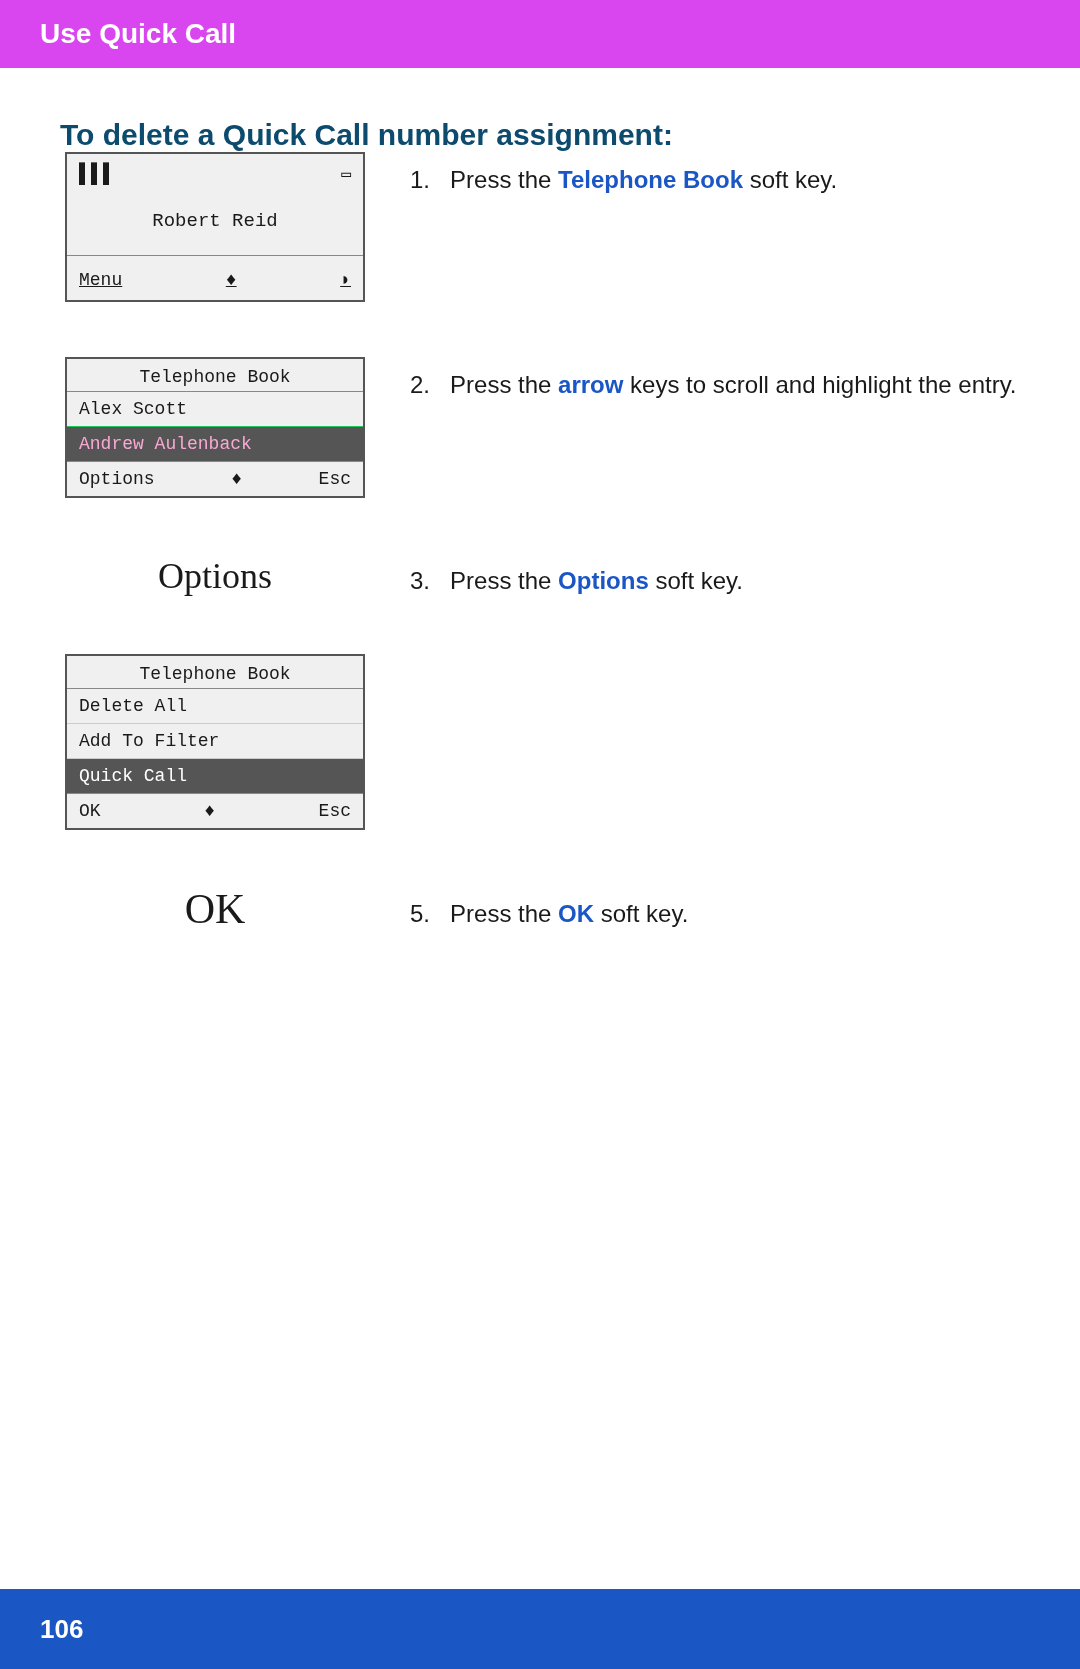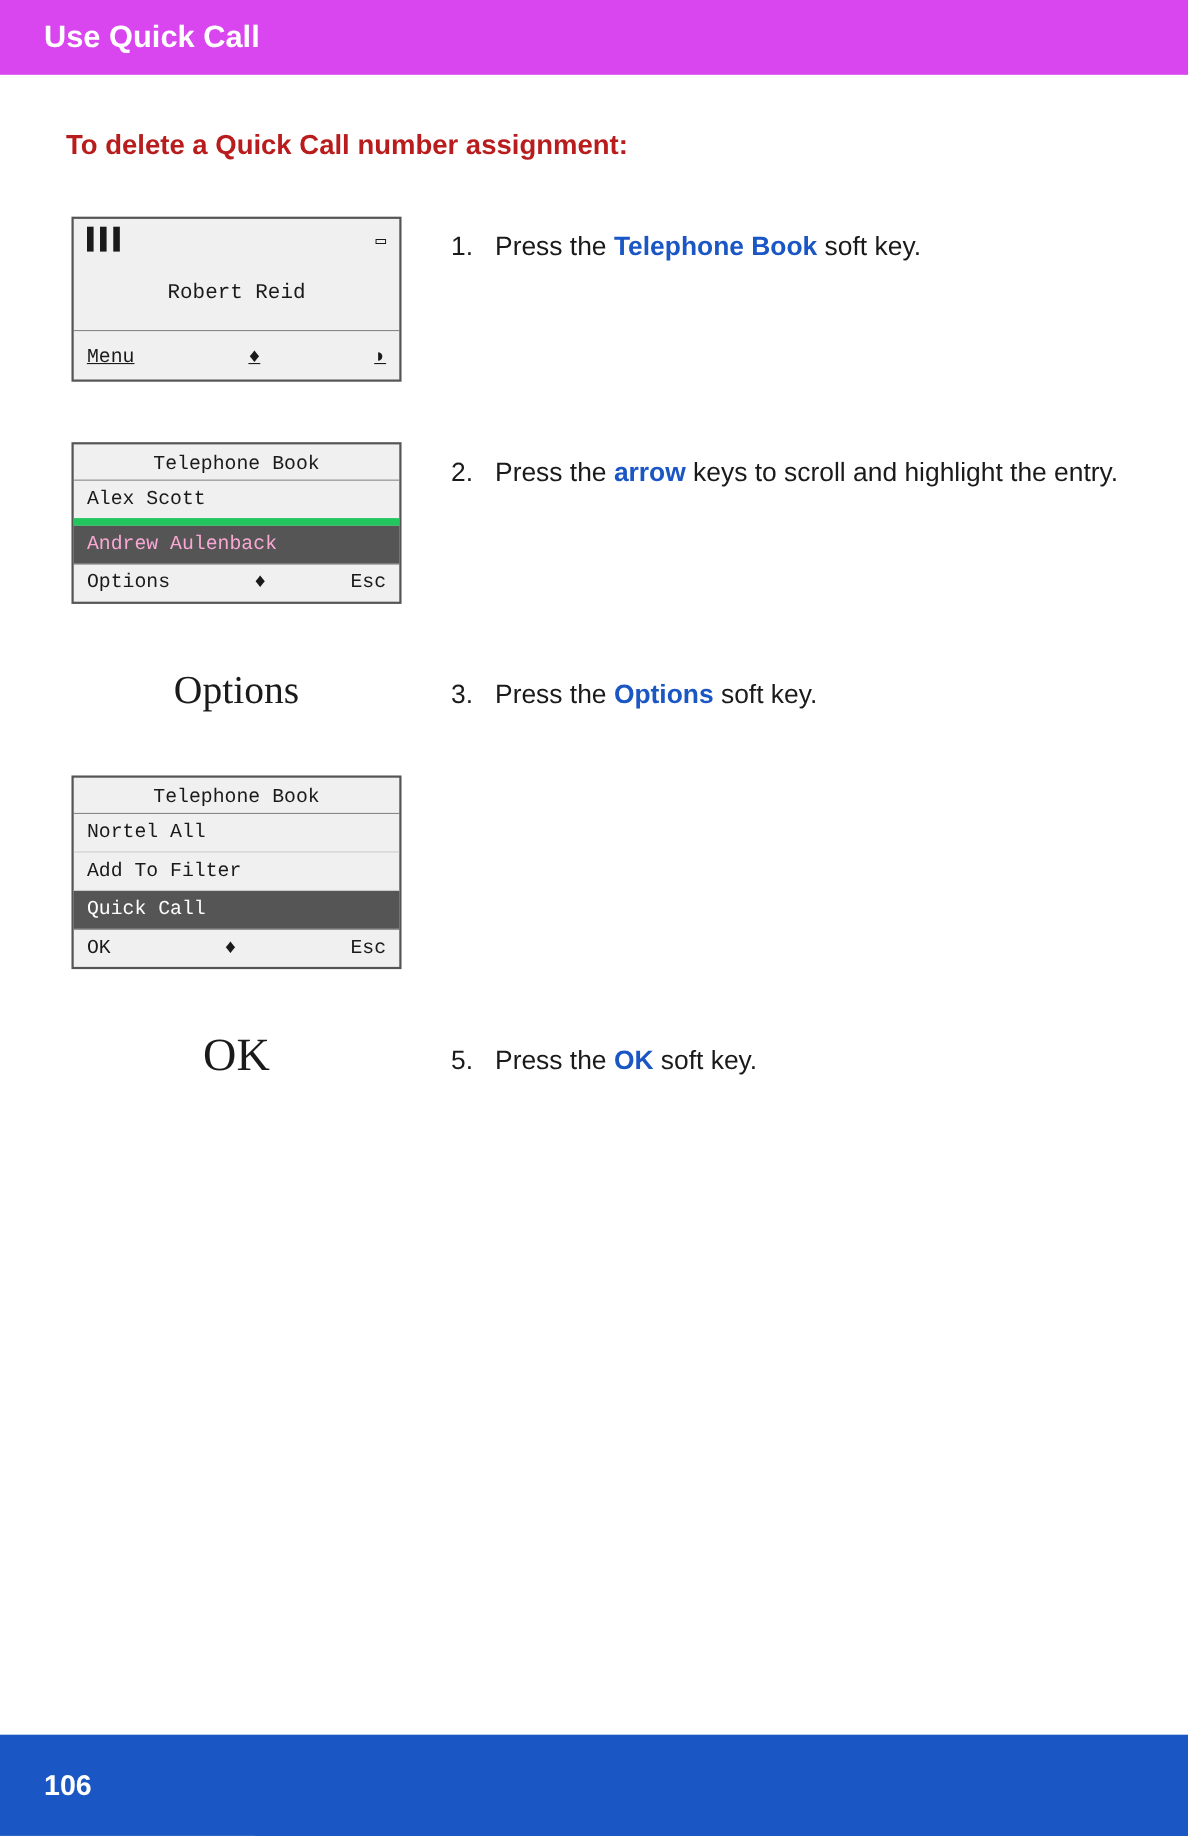--- a/index.html
+++ b/index.html
@@ -24,24 +24,23 @@
       font-weight: bold;
     }
 
     
     .content {
       padding: 50px 60px 80px 60px;
     }
 
     
     .section-title {
-      font-size: 25px;
+      font-size: 30px;
       font-weight: bold;
-      color: #b91c1c;
-      margin-bottom: 50px;
+      color: #0c4a6e;
     }
 
     
     .step-row {
       display: flex;
       align-items: flex-start;
       margin-bottom: 55px;
       gap: 40px;
     }
 
@@ -134,21 +133,21 @@
     .screen2-title {
       text-align: center;
       padding: 8px 12px 4px 12px;
       font-size: 18px;
       font-weight: normal;
       border-bottom: 1px solid #888;
     }
     .screen2-item {
       padding: 7px 12px;
       font-size: 18px;
-      border-bottom: 7px solid #22c55e;
+      border-bottom: 1px solid #22c55e;
     }
     .screen2-item.highlighted {
       background: #555;
       color: #f9a8d4;
       border-bottom: 1px solid #888;
     }
     .screen2-bottom {
       display: flex;
       justify-content: space-between;
       align-items: center;
@@ -205,21 +204,21 @@
     .screen3-bottom span {
       font-size: 18px;
     }
 
     
     .footer {
       position: absolute;
       bottom: 0;
       left: 0;
       width: 100%;
-      height: 92px;
+      height: 80px;
       background: #1a56c4;
       display: flex;
       align-items: center;
       padding: 0 40px;
     }
     .footer-page {
       color: #ffffff;
       font-size: 26px;
       font-weight: bold;
     }
@@ -294,21 +293,21 @@
         <span>Press the </span><span class="blue-link-bold">Options</span><span> soft key.</span>
       </p>
     </div>
   </div>
 
   <div class="step-row">
     <div class="step-left">
 
       <div class="device-screen screen3">
         <div class="screen3-title">Telephone Book</div>
-        <div class="screen3-item">Nortel All</div>
+        <div class="screen3-item">Delete All</div>
         <div class="screen3-item">Add To Filter</div>
         <div class="screen3-item highlighted">Quick Call</div>
         <div class="screen3-bottom">
           <span>OK</span>
           <span>♦</span>
           <span>Esc</span>
         </div>
       </div>
     </div>
   </div>

